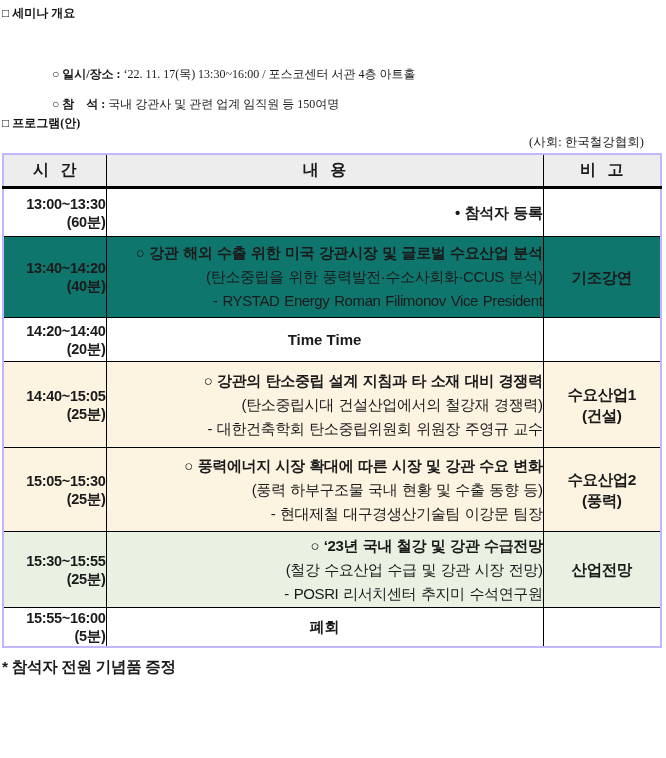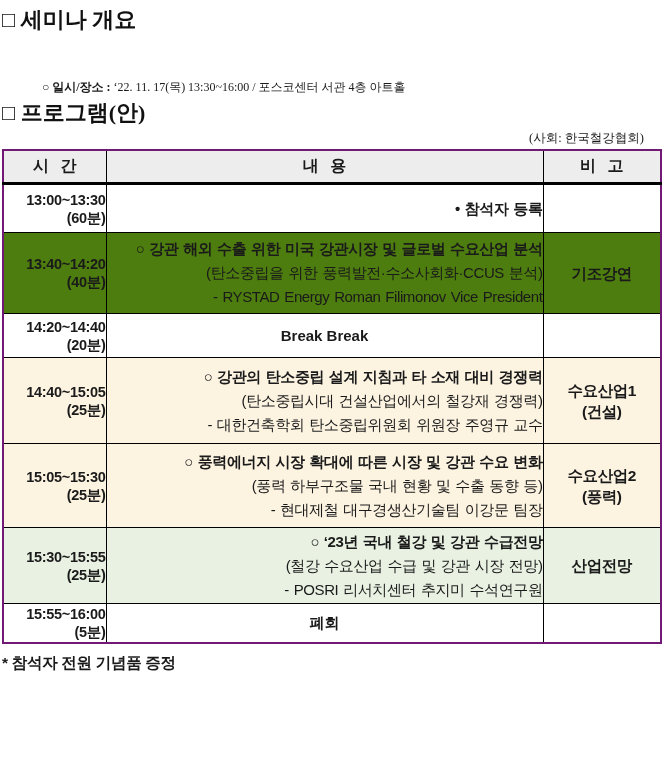--- a/index.html
+++ b/index.html
@@ -13,29 +13,29 @@
     height: 758px;
     background: #ffffff;
     font-family: "Liberation Serif", "DejaVu Serif", serif;
     color: #1a1a1a;
     overflow: hidden;
   }
   
   .sec-head {
     font-family: "Liberation Serif", "DejaVu Serif", serif;
     font-weight: 700;
-    font-size: 22px;
+    font-size: 12px;
     color: #111;
     padding-left: 2px;
     white-space: pre;
   }
   .sec-head.first { padding-top: 5px; }
   .ov { margin-top: 7px; }
   .ov-line {
-    padding-left: 24px;
+    padding-left: 34px;
     height: 30px;
     line-height: 30px;
     font-size: 12px;
     white-space: pre;
   }
   .ov-label { font-weight: 700; }
   .ov-value { font-weight: 400; }
   
   .sec-head.prog { margin-top: 26px; }
   .moderator {
@@ -55,21 +55,21 @@
     font-family: "Liberation Sans", "DejaVu Sans", sans-serif;
   }
   table.prog-table col.c-time    { width: 103px; }
   table.prog-table col.c-content { width: 437px; }
   table.prog-table col.c-remark  { width: 118px; }
   table.prog-table th, table.prog-table td {
     border: 1.5px solid #000;
     padding: 0;
     vertical-align: middle;
   }
-  table.prog-table { border: 2px solid #701a75; }
+  table.prog-table { border: 2px solid #c4b5fd; }
   table.prog-table th {
     background: #ededed;
     height: 31px;
     font-size: 16px;
     font-weight: 700;
     border-bottom: 3px solid #000;
     word-spacing: 7px;
   }
   td.time {
     text-align: right;
@@ -105,21 +105,21 @@
   
   tr.r1 td { height: 47px; }
   tr.r2 td { height: 51px; }
   tr.r3 td { height: 80px; }
   tr.r4 td { height: 43px; }
   tr.r5 td { height: 85px; }
   tr.r6 td { height: 83px; }
   tr.r7 td { height: 75px; }
   tr.r8 td { height: 38px; }
   
-  tr.bg-blue  td { background: #4d7c0f; margin-top: 16px; }
+  tr.bg-blue  td { background: #0f766e; margin-top: 16px; }
   tr.bg-cream td { background: #fcf3e1; }
   tr.bg-green td { background: #e8f1e2; }
   
   .footnote {
     margin-top: 9px;
     padding-left: 2px;
     font-family: "Liberation Sans", "DejaVu Sans", sans-serif;
     font-weight: 700;
     font-size: 15.5px;
     letter-spacing: -0.3px;
@@ -128,20 +128,23 @@
 </head>
 <body>
 
 <div class="doc">
 
   <div class="sec-head first">□ 세미나 개요</div>
 
   <div class="ov">
     <div class="ov-line">
       <span class="ov-label">○ 일시/장소 : </span><span class="ov-value">‘22. 11. 17(목) 13:30~16:00 / 포스코센터 서관 4층 아트홀</span>
+    </div>
+    <div class="ov-line">
+      <span class="ov-label">○ 참    석 : </span><span class="ov-value">국내 강관사 및 관련 업계 임직원 등 150여명</span>
     </div>
   </div>
 
   <div class="sec-head prog">□ 프로그램(안)</div>
   <div class="moderator">(사회: 한국철강협회)</div>
 
   <table class="prog-table">
     <colgroup>
         <col class="c-time">
         <col class="c-content">
@@ -175,21 +178,21 @@
           <div class="line line-sub">(탄소중립을 위한 풍력발전·수소사회화·CCUS 분석)</div>
           <div class="line line-sub">- RYSTAD Energy Roman Filimonov Vice President</div>
         </td>
         <td class="remark">기조강연</td>
       </tr>
       <tr class="r4">
         <td class="time">
           <div>14:20~14:40</div>
           <div>(20분)</div>
         </td>
-        <td class="content center-cell">Break Break</td>
+        <td class="content center-cell">Time Time</td>
         <td class="remark"></td>
       </tr>
       <tr class="r5 bg-cream">
         <td class="time">
           <div>14:40~15:05</div>
           <div>(25분)</div>
         </td>
         <td class="content">
           <div class="line line-main">○ 강관의 탄소중립 설계 지침과 타 소재 대비 경쟁력</div>
           <div class="line line-sub">(탄소중립시대 건설산업에서의 철강재 경쟁력)</div>

